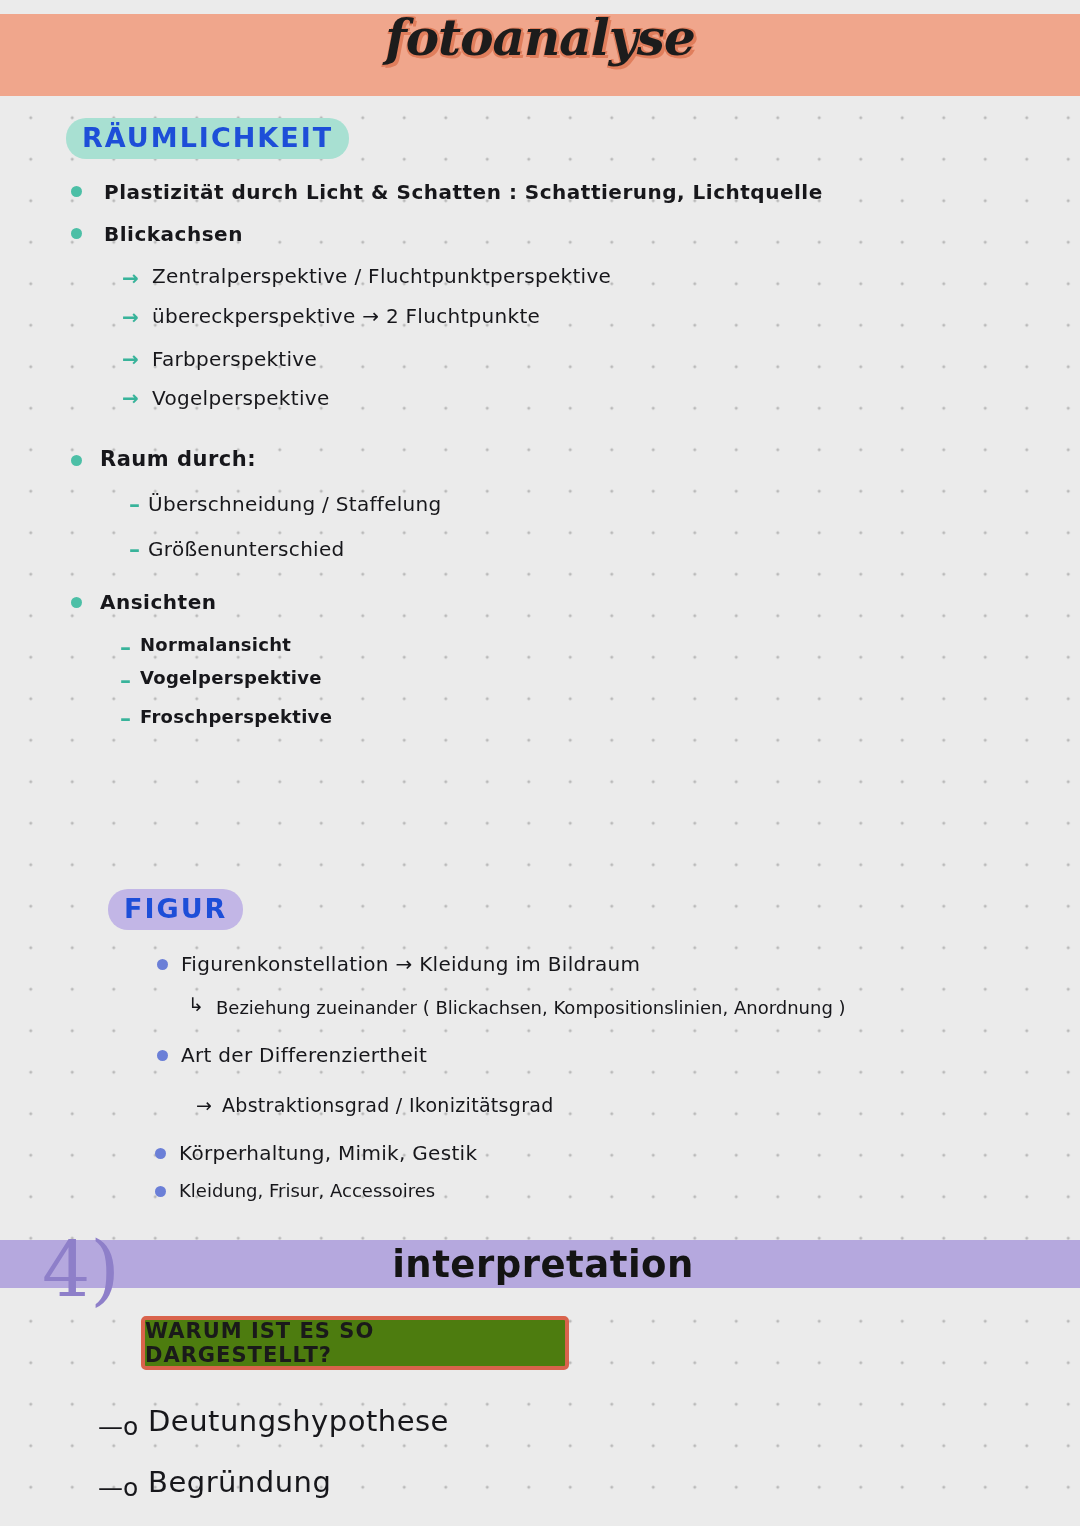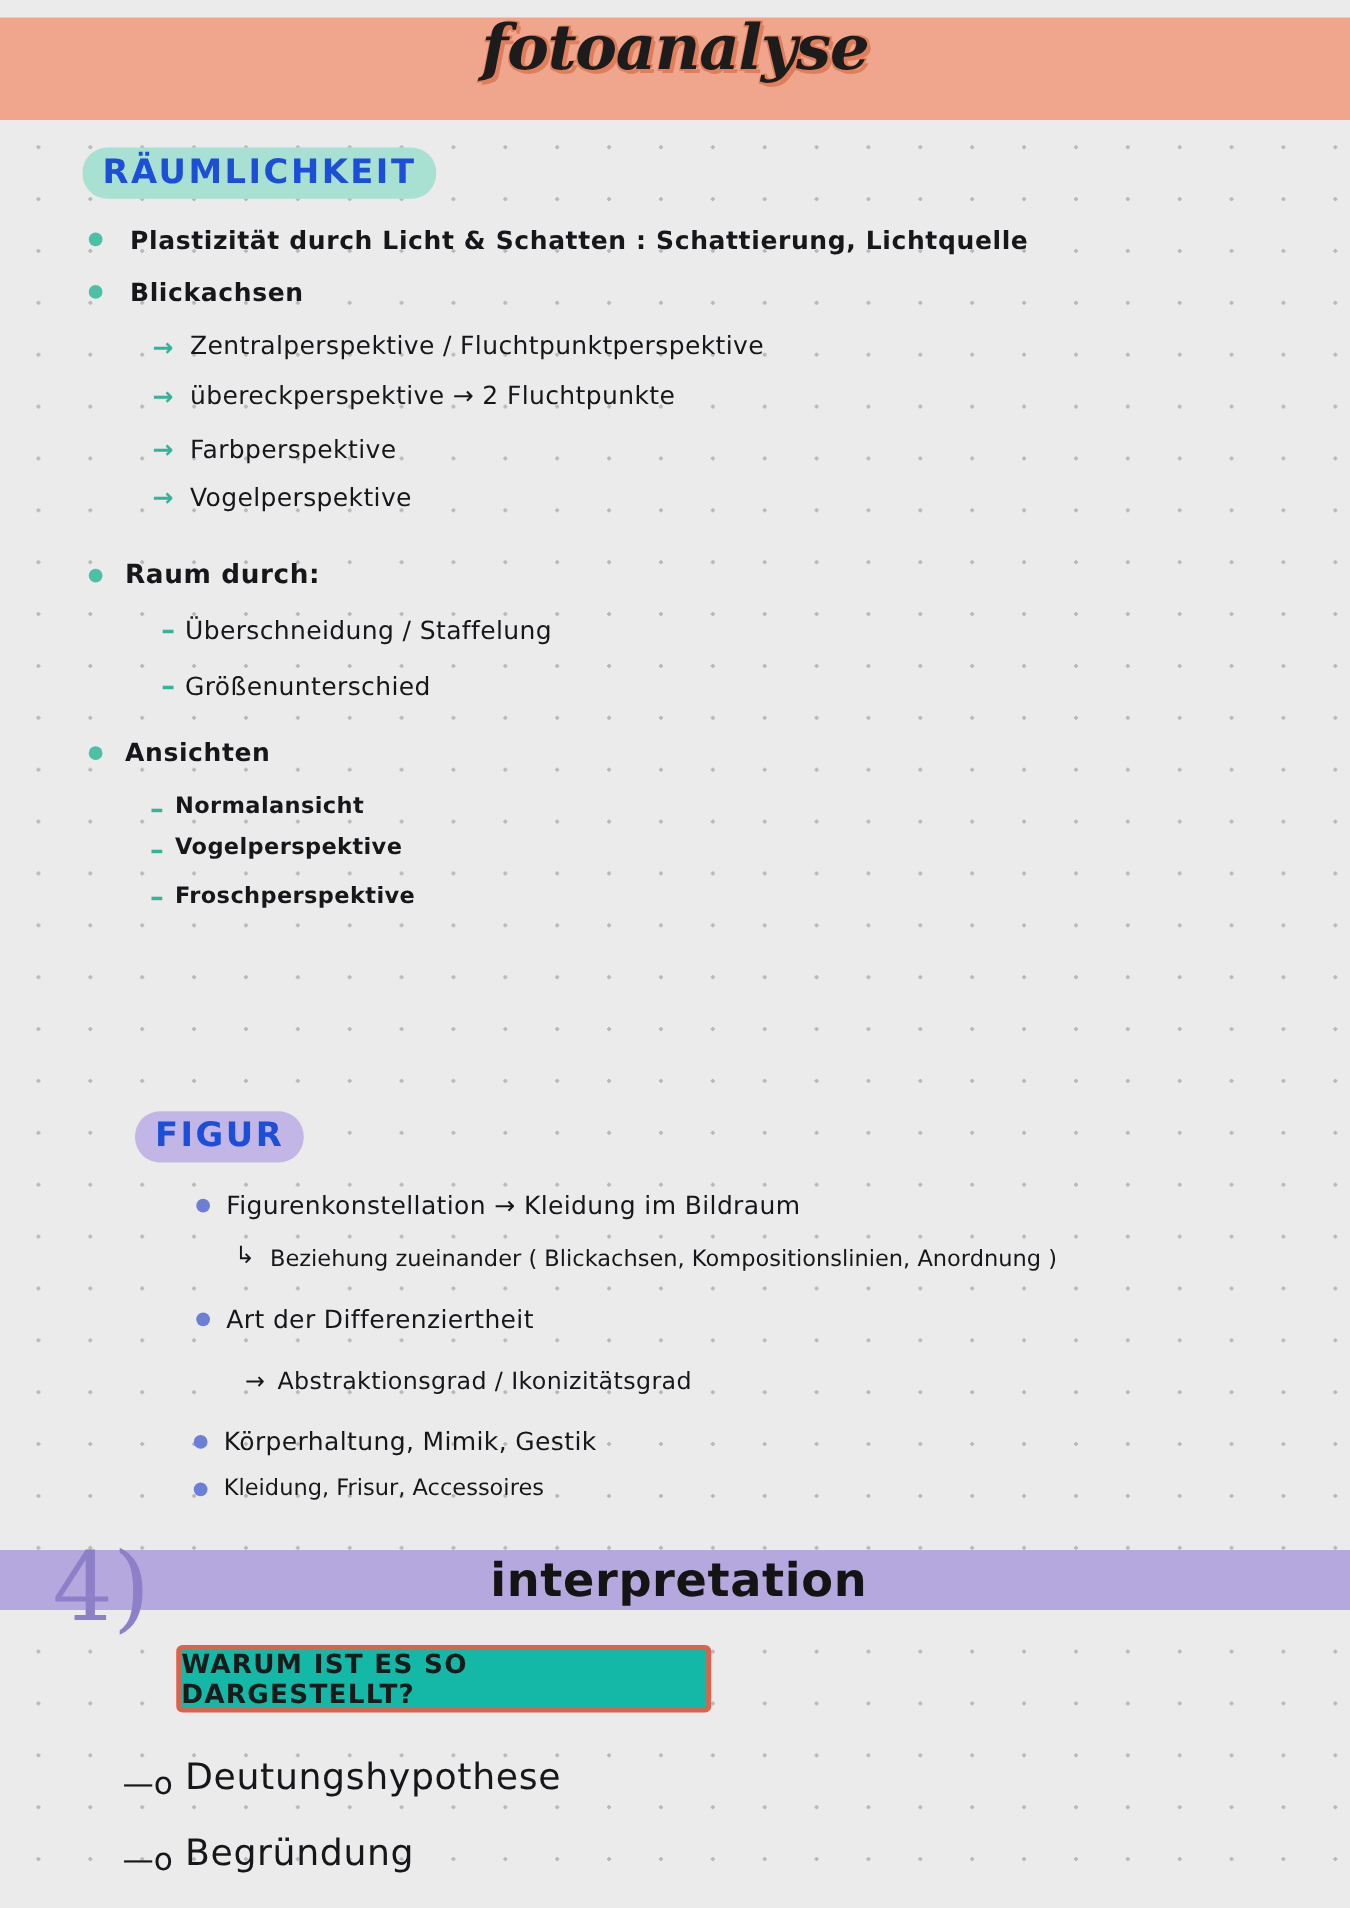--- a/index.html
+++ b/index.html
@@ -133,21 +133,21 @@
     font-weight: normal;
   }
 
   
   .red-box {
     position: absolute;
     left: 141px; top: 1316px;
     width: 420px; height: 46px;
     border: 4px solid #d9634c;
     border-radius: 5px;
-    background: #14b8a6;
+    background: #4d7c0f;
     display: flex;
     align-items: center;
     justify-content: center;
   }
   .red-box span {
     font-size: 21px;
     font-weight: bold;
     letter-spacing: 1px;
     color: #1a1a1a;
   }

